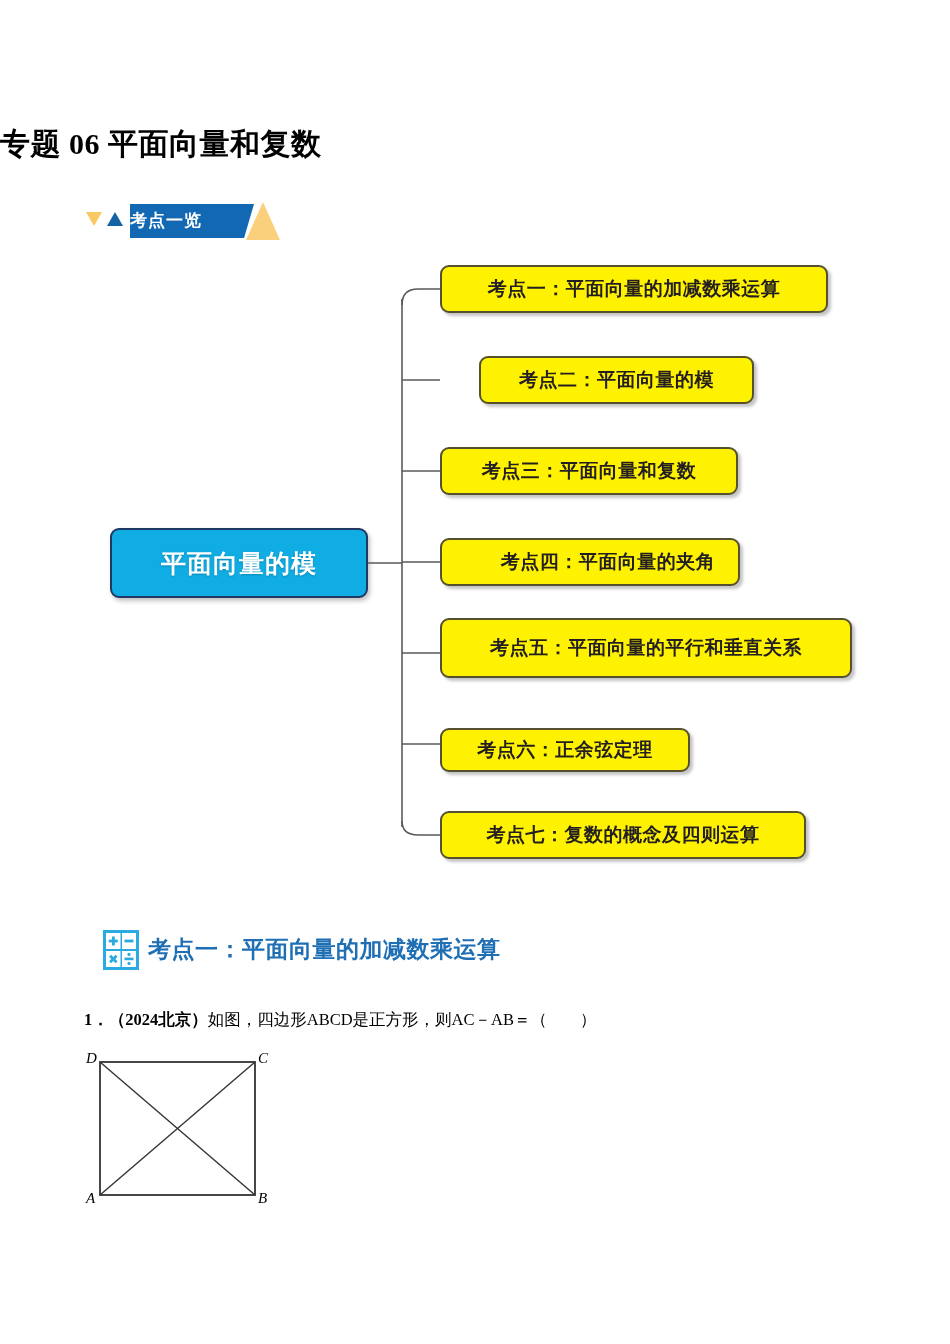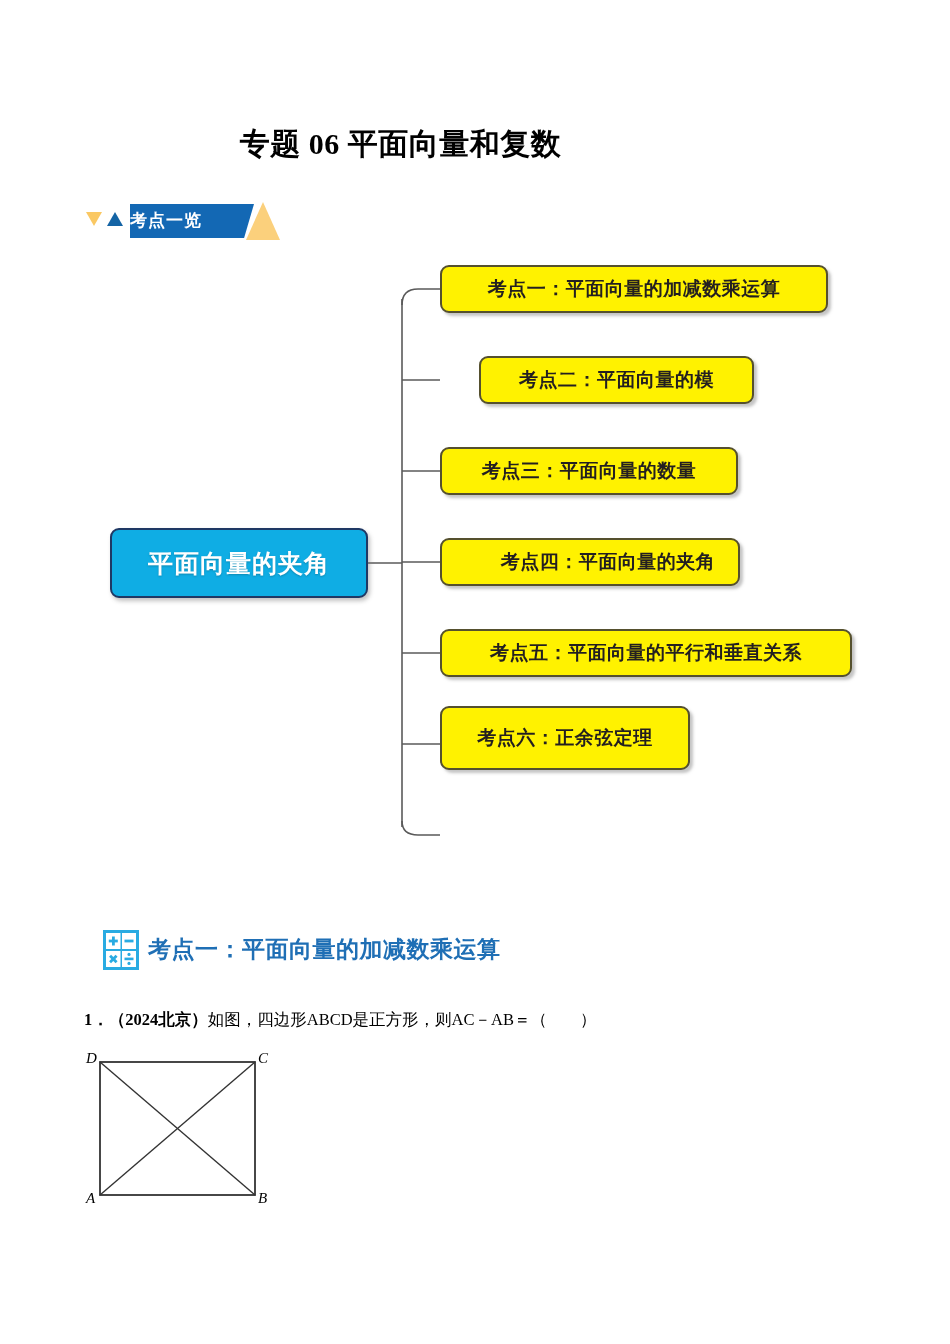--- a/index.html
+++ b/index.html
@@ -20,21 +20,20 @@
     height: 1344px;
     background: #ffffff;
   }
 
   
   .doc-title {
     position: absolute;
     left: 0;
     top: 124px;
     width: 801px;
-    text-align: center;
     font-family: "Liberation Serif", serif;
     font-size: 30px;
     font-weight: bold;
     color: #000000;
     letter-spacing: 0.5px;
     white-space: nowrap;
   }
 
   
   .banner {
@@ -250,40 +249,43 @@
       <path d="M 402 307 L 440 307" fill="none" stroke="#5A5A5A" stroke-width="1.6"></path>
 
       <path d="M 402 398 L 440 398" fill="none" stroke="#5A5A5A" stroke-width="1.6"></path>
 
       <path d="M 402 489 L 440 489" fill="none" stroke="#5A5A5A" stroke-width="1.6"></path>
 
       <path d="M 402 566 Q 402 580 418 580 L 440 580" fill="none" stroke="#5A5A5A" stroke-width="1.6"></path>
     </svg>
 
     <div class="mm-root">
-      <div class="mm-root-label">平面向量的夹角</div>
+      <div class="mm-root-label">平面向量的模</div>
     </div>
 
     <div class="mm-node" style="left:440px;top:10px;width:388px;height:48px;">
       <div class="mm-node-label">考点一：平面向量的加减数乘运算</div>
     </div>
     <div class="mm-node" style="left:440px;top:101px;width:275px;height:48px;margin-left:39px;">
       <div class="mm-node-label">考点二：平面向量的模</div>
     </div>
     <div class="mm-node" style="left:440px;top:192px;width:298px;height:48px;">
-      <div class="mm-node-label">考点三：平面向量的数量</div>
+      <div class="mm-node-label">考点三：平面向量和复数</div>
     </div>
     <div class="mm-node" style="left:440px;top:283px;width:300px;height:48px;padding-left:36px;">
       <div class="mm-node-label">考点四：平面向量的夹角</div>
     </div>
-    <div class="mm-node" style="left:440px;top:374px;width:412px;height:48px;">
+    <div class="mm-node" style="left:440px;top:363px;width:412px;height:60px;">
       <div class="mm-node-label">考点五：平面向量的平行和垂直关系</div>
     </div>
-    <div class="mm-node" style="left:440px;top:451px;width:250px;height:64px;">
+    <div class="mm-node" style="left:440px;top:473px;width:250px;height:44px;">
       <div class="mm-node-label">考点六：正余弦定理</div>
+    </div>
+    <div class="mm-node" style="left:440px;top:556px;width:366px;height:48px;">
+      <div class="mm-node-label">考点七：复数的概念及四则运算</div>
     </div>
   </div>
 
   <div class="section-head">
     <svg class="calc-icon" viewBox="0 0 38 44">
       <rect x="1" y="2" width="36" height="40" fill="#29ABE2"></rect>
       <rect x="4" y="5" width="14.5" height="16" fill="#ffffff"></rect>
       <rect x="20" y="5" width="14" height="16" fill="#ffffff"></rect>
       <rect x="4" y="23" width="14.5" height="16" fill="#ffffff"></rect>
       <rect x="20" y="23" width="14" height="16" fill="#ffffff"></rect>

